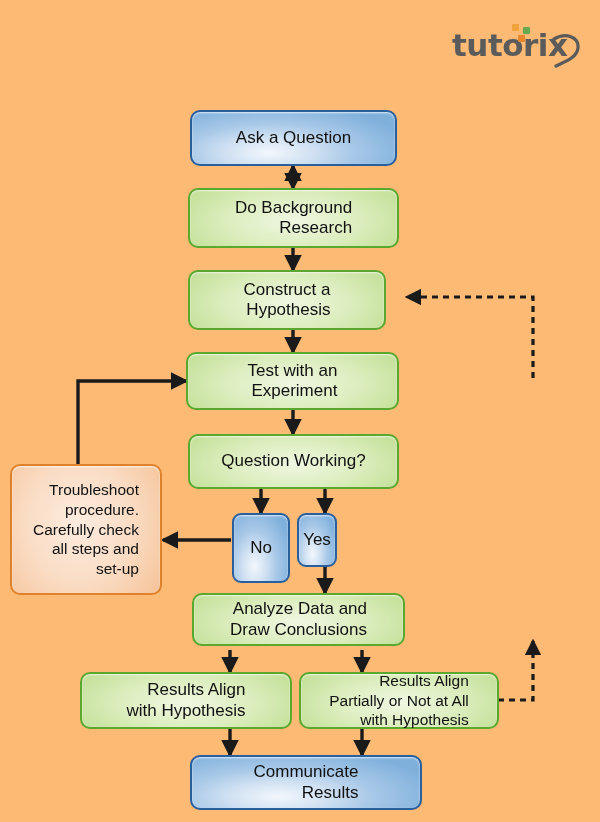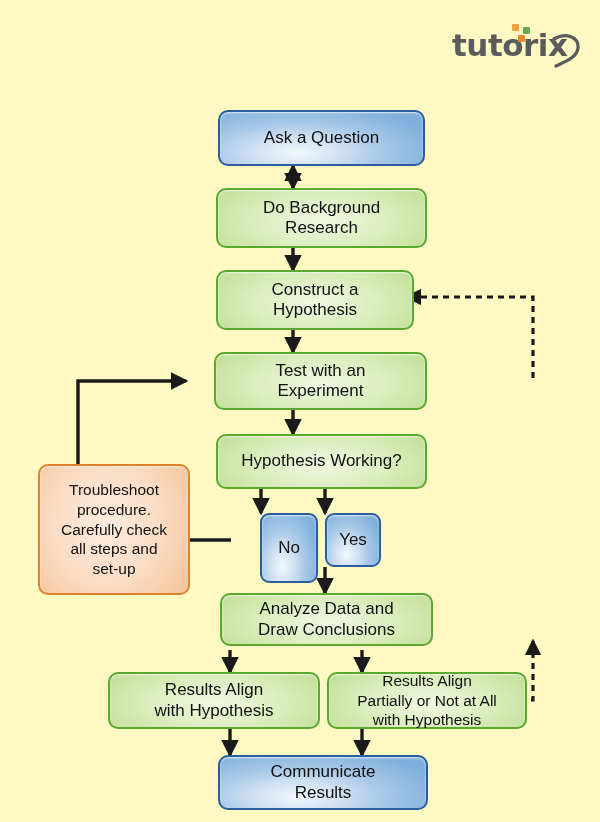--- a/index.html
+++ b/index.html
@@ -7,21 +7,21 @@
     padding: 0;
     background: #ffffff;
   }
   body {
     font-family: "Liberation Sans", sans-serif;
   }
   #canvas {
     position: relative;
     width: 600px;
     height: 822px;
-    background: #fef9c3;
+    background: #fdba74;
     overflow: hidden;
   }
 
   
   #logo {
     position: absolute;
     left: 452px;
     top: 24px;
     width: 130px;
     height: 44px;
@@ -52,27 +52,26 @@
     top: 2px;
   }
 
   
   .node {
     position: absolute;
     box-sizing: border-box;
     display: flex;
     align-items: center;
     justify-content: center;
-    text-align: center;
+    text-align: right;
     color: #111111;
     font-size: 17px;
     line-height: 1.18;
     border-radius: 10px;
     padding: 18px 6px;
-    margin-left: 28px;
   }
   .node.blue {
     border: 2px solid #2a5f9e;
     background: radial-gradient(ellipse 70% 95% at 38% 78%,
                 #f2f7fc 0%, #cfe0f2 32%, #a9c9e8 58%, #7fb0dc 100%);
     box-shadow: inset 0 1px 2px rgba(255,255,255,0.75);
   }
   .node.green {
     border: 2px solid #5aa82e;
     background: radial-gradient(ellipse 75% 110% at 50% 55%,
@@ -174,45 +173,45 @@
 
   <div class="node green" style="left:188px; top:270px; width:198px; height:60px;">
     <span>Construct a<br>Hypothesis</span>
   </div>
 
   <div class="node green" style="left:186px; top:352px; width:213px; height:58px;">
     <span>Test with an<br>Experiment</span>
   </div>
 
   <div class="node green" style="left:188px; top:434px; width:211px; height:55px;">
-    <span>Hypothesis Working?</span>
+    <span>Question Working?</span>
   </div>
 
   <div class="node blue small" style="left:232px; top:513px; width:58px; height:70px;">
     <span>No</span>
   </div>
 
-  <div class="node blue small" style="left:297px; top:513px; width:56px; height:54px;">
+  <div class="node blue small" style="left:297px; top:513px; width:40px; height:54px;">
     <span>Yes</span>
   </div>
 
   <div class="node orange dense" style="left:10px; top:464px; width:152px; height:131px;">
     <span>Troubleshoot<br>procedure.<br>Carefully check<br>all steps and<br>set-up</span>
   </div>
 
 
   <div class="node green" style="left:192px; top:593px; width:213px; height:53px;">
     <span>Analyze Data and<br>Draw Conclusions</span>
   </div>
 
   <div class="node green" style="left:80px; top:672px; width:212px; height:57px;">
     <span>Results Align<br>with Hypothesis</span>
   </div>
 
   <div class="node green dense" style="left:299px; top:672px; width:200px; height:57px;">
     <span>Results Align<br>Partially or Not at All<br>with Hypothesis</span>
   </div>
 
-  <div class="node blue" style="left:190px; top:755px; width:210px; height:55px;">
+  <div class="node blue" style="left:190px; top:755px; width:232px; height:55px;">
     <span>Communicate<br>Results</span>
   </div>
 
 </div>
 
 </body></html>

